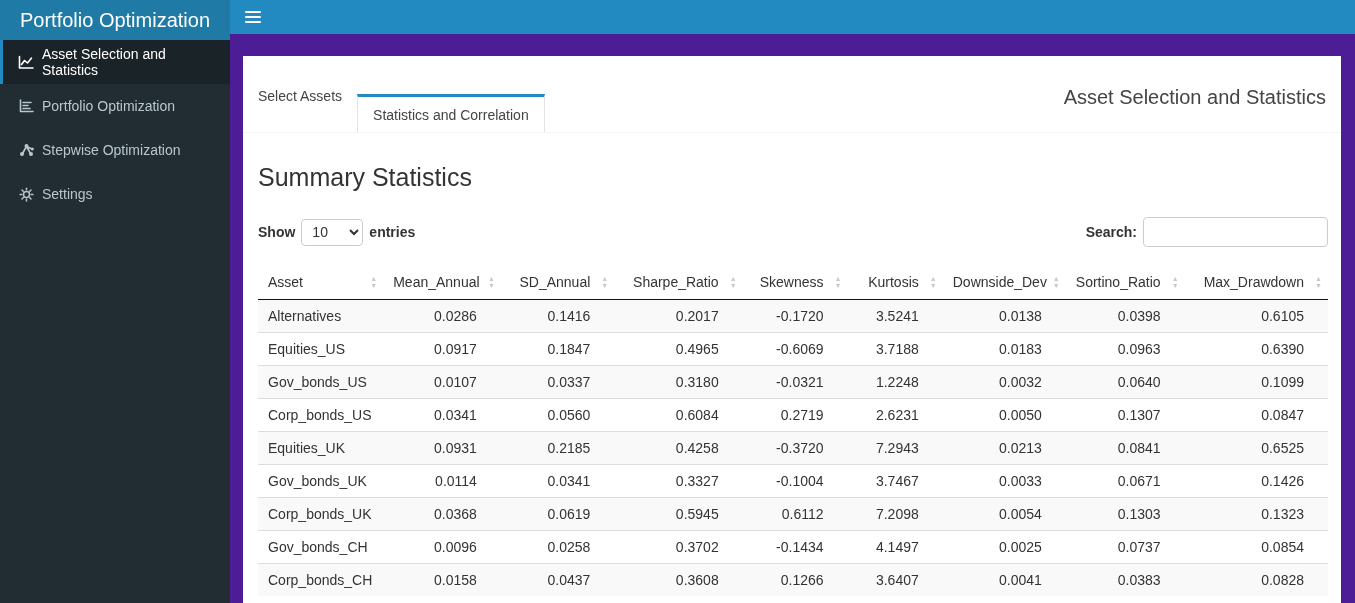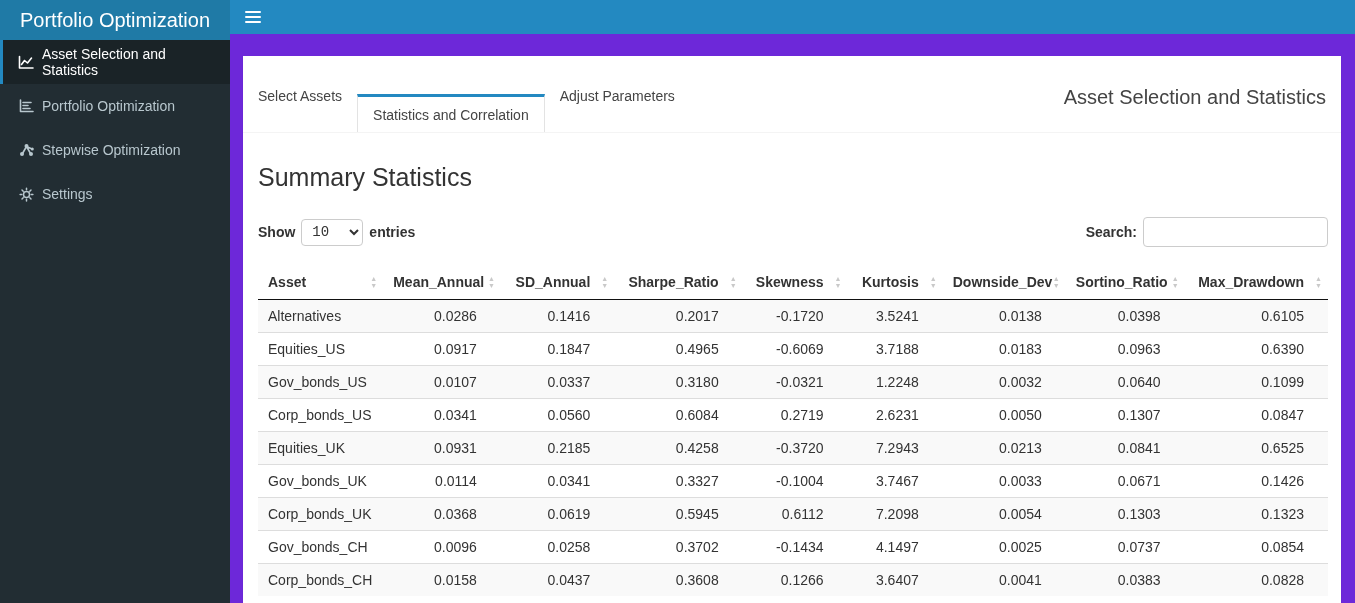--- a/index.html
+++ b/index.html
@@ -22,45 +22,45 @@
   .s-item { display:flex; align-items:center; height:44px; padding:0 8px 0 12px;
             color:#b8c7ce; border-left:3px solid transparent; cursor:pointer; }
   .s-item .ic { width:22px; display:flex; align-items:center; justify-content:center; margin-right:5px; flex:0 0 22px; }
   .s-item svg { display:block; }
   .s-item.active { background:#1a2327; color:#fff; border-left-color:#2389c1; }
   .s-item.active .stroke { stroke:#fff; }
   .stroke { stroke:#b8c7ce; fill:none; stroke-width:1.6; stroke-linecap:round; stroke-linejoin:round; }
   .fill   { fill:#b8c7ce; }
 
   
-  .content { position:absolute; left:230px; top:34px; right:0; bottom:0; background:#6d28d9;
+  .content { position:absolute; left:230px; top:34px; right:0; bottom:0; background:#4c1d95;
              padding:22px 14px 0 13px; }
   .tabbox { background:#fff; box-shadow:0 1px 1px rgba(0,0,0,0.08); min-height:560px; }
 
   .tab-nav { display:flex; align-items:stretch; border-bottom:1px solid #f4f4f4; background:#fff; }
   .tab { padding:10px 15px 9px; border-top:3px solid transparent; color:#444; cursor:pointer;
          font-size:14px; display:flex; align-items:center; }
   .tab.active { border-top-color:#2389c1; border-left:1px solid #e3e3e3; border-right:1px solid #e3e3e3;margin-top:38px; }
   .tab-title { margin-left:auto; padding:6px 15px 0 0; font-size:20px; color:#444; display:flex; align-items:center; }
 
   .tab-body { padding:10px 13px 20px 15px; }
   h2.section { font-size:25px; font-weight:500; color:#333; margin:20px 0 25px; }
 
   
   .dt-controls { display:flex; align-items:center; margin-bottom:18px; }
   .dt-length { font-weight:bold; display:flex; align-items:center; gap:6px; }
   .dt-length select { height:27px; min-width:62px; border:1px solid #ccc; border-radius:4px;
-                      padding:2px 6px; font-size:14px; color:#333; background:#fff;font-family:Liberation Mono, monospace; }
+                      padding:2px 6px; font-size:14px; color:#333; background:#fff; }
   .dt-search { margin-left:auto; display:flex; align-items:center; font-weight:bold; }
   .dt-search input { margin-left:6px; width:185px; height:30px; border:1px solid #ccc;
                      border-radius:4px; padding:4px 8px; font-size:14px; background:#fff; }
 
   
   table.dt { width:100%; border-collapse:collapse; table-layout:fixed; }
-  .dt th { position:relative; font-weight:bold; font-size:14px; color:#333; text-align:right;
+  .dt th { position:relative; font-weight:normal; font-size:14px; color:#333; text-align:right;
            padding:9px 24px 9px 10px; border-bottom:1px solid #111; cursor:pointer; white-space:nowrap; }
   .dt th.col-asset { text-align:left; }
   .dt td { padding:8px 24px 8px 10px; text-align:right; border-top:1px solid #ddd;
            font-size:14px; color:#333; white-space:nowrap; overflow:hidden; }
   .dt td.col-asset { text-align:left; }
   .dt tbody tr:nth-child(odd) { background:#f9f9f9; }
   .dt tbody tr:first-child td { border-top:none; }
   .sorter { position:absolute; right:6px; top:50%; transform:translateY(-50%); line-height:0; }
   .sorter i { display:block; font-style:normal; font-size:7px; color:#c9c9c9; line-height:7px; }
 </style>
@@ -121,21 +121,20 @@
       <span>Settings</span>
     </div>
   </div>
 
   <div class="content">
     <div class="tabbox">
 
       <div class="tab-nav">
         <div class="tab">Select Assets</div>
         <div class="tab active">Statistics and Correlation</div>
-        <div class="tab">Adjust Parameters</div>
         <div class="tab-title">Asset Selection and Statistics</div>
       </div>
 
       <div class="tab-body">
         <h2 class="section">Summary Statistics</h2>
 
         <div class="dt-controls">
           <div class="dt-length">
             <span>Show</span>
             <select>

